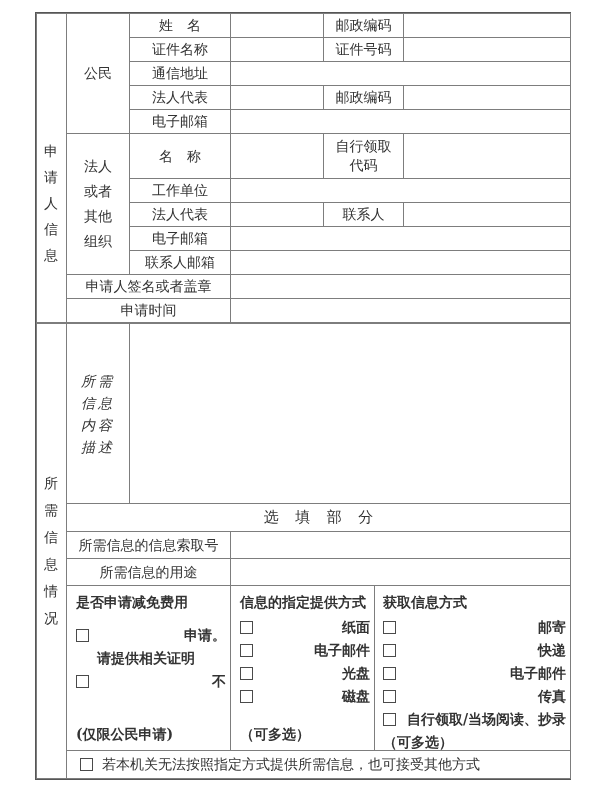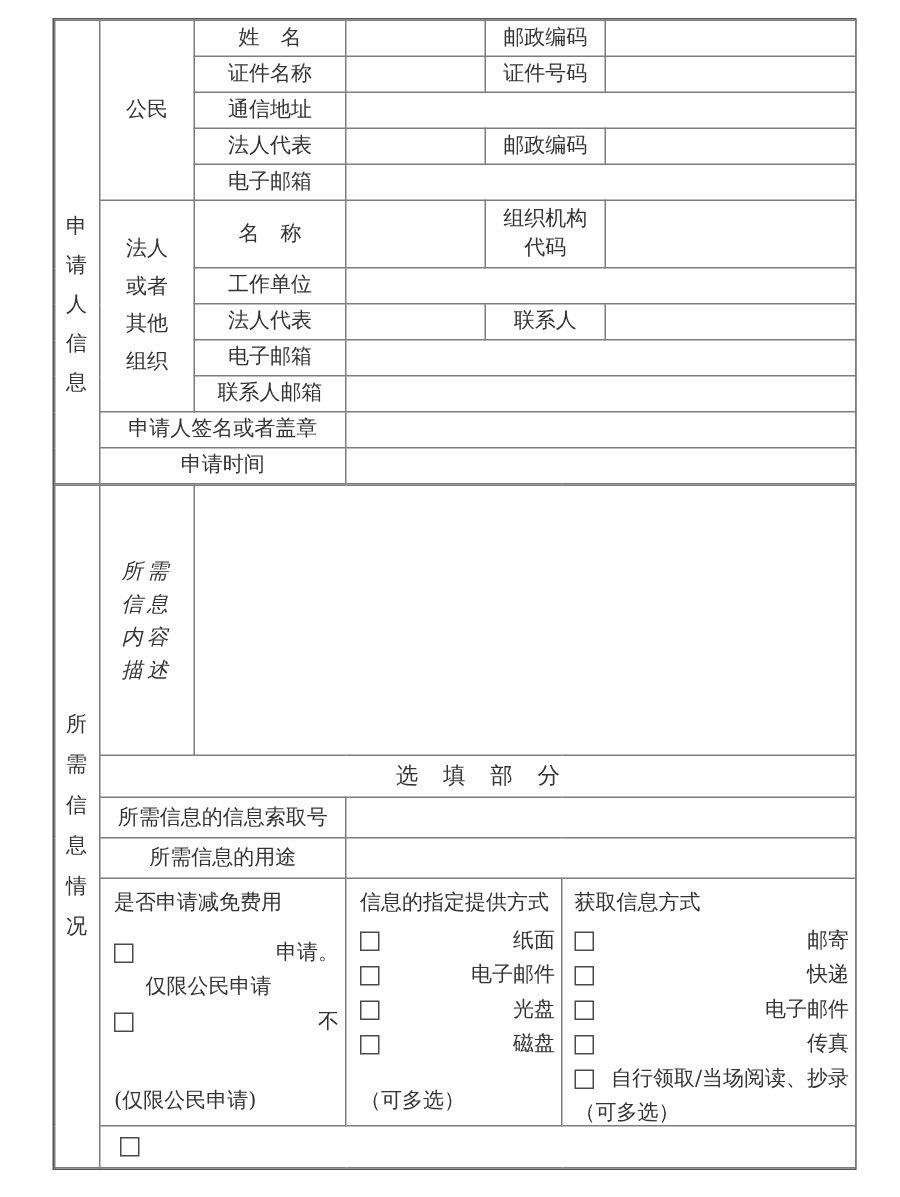--- a/index.html
+++ b/index.html
@@ -11,21 +11,21 @@
     font-family:"DejaVu Serif","Liberation Serif",serif;color:var(--text);
   }
   .form{position:absolute;left:35px;top:12px;width:534px;border:1px solid var(--line-outer);}
   table{border-collapse:collapse;table-layout:fixed;width:534px;}
   td{
     border:1px solid var(--line);font-size:14px;text-align:center;
     vertical-align:middle;padding:0;overflow:hidden;line-height:1.35;
   }
   .pre{white-space:pre-line;}
   tr.h24{height:24px;} tr.h45{height:45px;} tr.h180{height:180px;}
-  tr.h28{height:28px;} tr.h27{height:27px;} tr.h164{height:164px;}
+  tr.h28{height:28px;} tr.h27{height:27px;} tr.h164{height:164px;font-weight:bold;}
   .vt{line-height:26px;letter-spacing:1px;}
   .vt1{vertical-align:middle;padding-top:70px;}
   .vt2{line-height:27px;}
   .group{line-height:25px;}
   .opt-head{font-weight:normal;font-size:15px;letter-spacing:1.1em;text-indent:1.1em;}
   .cbcell{vertical-align:top;text-align:left;}
   .cb-inner{display:flex;flex-direction:column;height:150px;padding:7px 4px 7px 9px;}
   .cb-head{margin-bottom:15px;line-height:18px;}
   .cb-head.tight{margin-bottom:7px;}
   .cb-item{display:flex;align-items:center;gap:8px;margin-bottom:5px;line-height:18px;white-space:nowrap;justify-content:space-between;}
@@ -85,21 +85,21 @@
         <td>电子邮箱</td>
         <td colspan="3" class="val"></td>
       </tr>
       <tr class="h45">
         <td rowspan="5" class="group pre">法人
 或者
 其他
 组织</td>
         <td>名　称</td>
         <td class="val"></td>
-        <td class="pre">组织机构
+        <td class="pre">自行领取
 代码</td>
         <td class="val"></td>
       </tr>
       <tr class="h24">
         <td>工作单位</td>
         <td colspan="3" class="val"></td>
       </tr>
       <tr class="h24">
         <td>法人代表</td>
         <td class="val"></td>
@@ -159,21 +159,21 @@
         <td colspan="2" class="val"></td>
       </tr>
       <tr class="h164">
         <td colspan="2" class="cbcell">
           <div class="cb-inner">
             <div class="cb-head">是否申请减免费用</div>
             <div class="cb-item">
               <span class="box"></span>
               <span>申请。</span>
             </div>
-            <div class="cb-note">仅限公民申请</div>
+            <div class="cb-note">请提供相关证明</div>
             <div class="cb-item">
               <span class="box"></span>
               <span>不</span>
             </div>
             <div class="cb-foot">(仅限公民申请)</div>
           </div>
         </td>
         <td class="cbcell">
           <div class="cb-inner">
             <div class="cb-head tight">信息的指定提供方式</div>
@@ -220,20 +220,21 @@
               <span>自行领取/当场阅读、抄录</span>
             </div>
             <div class="cb-foot">（可多选）</div>
           </div>
         </td>
       </tr>
       <tr class="h28">
         <td colspan="4" class="bottom">
           <div class="bottom-inner">
             <span class="box"></span>
+            <span>若本机关无法按照指定方式提供所需信息，也可接受其他方式</span>
           </div>
         </td>
       </tr>
     </tbody>
       </table>
 
   </div>
 </div>
 
 </body></html>

